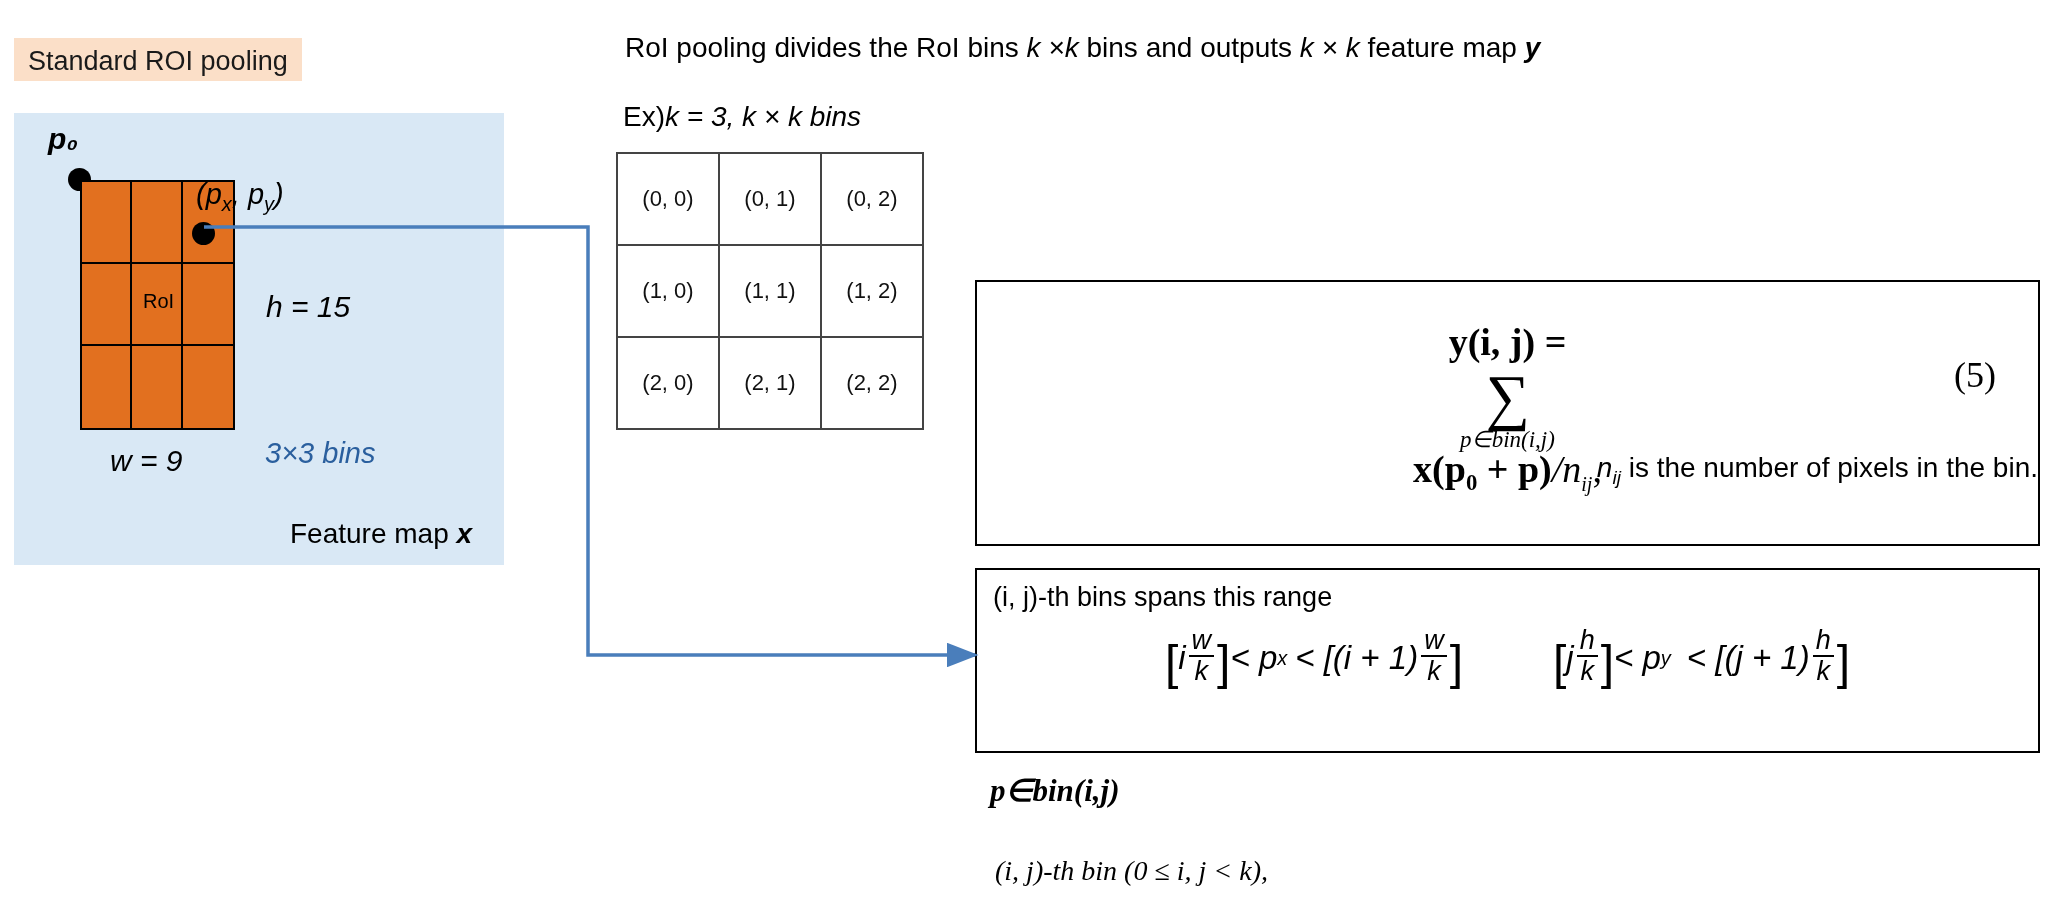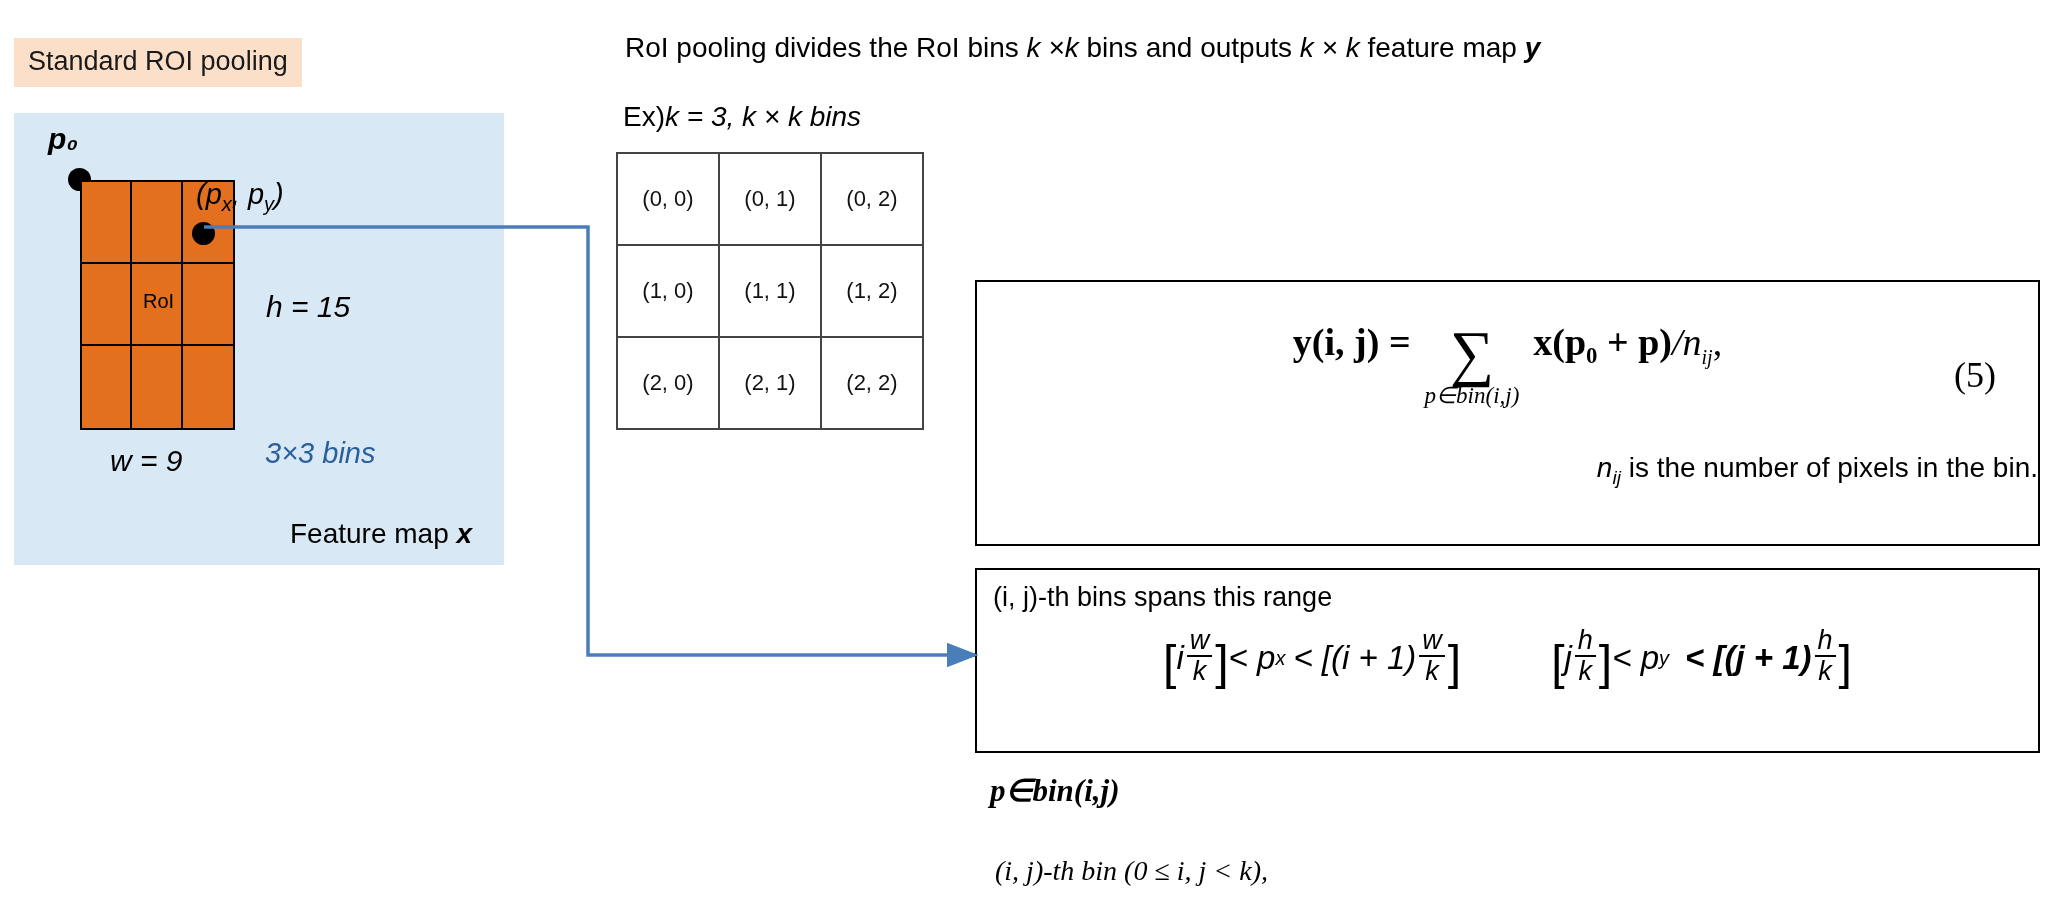--- a/index.html
+++ b/index.html
@@ -14,21 +14,21 @@
     font-family: "Liberation Sans", sans-serif;
     color: #000000;
     overflow: hidden;
   }
   .abs { position: absolute; }
 
   
   #title-chip {
     left: 14px; top: 38px;
     background: #fbdfc8;
-    padding: 8px 14px 10px 14px;
+    padding: 8px 14px 4px 14px;
     font-size: 27px;
     color: #1a1a1a;
     white-space: nowrap;
   }
 
   
   #feature-map-panel {
     left: 14px; top: 113px;
     width: 490px; height: 452px;
     background: #d9e8f5;
@@ -125,22 +125,23 @@
     left: 975px; top: 280px;
     width: 1065px; height: 266px;
     border: 2px solid #000;
     box-sizing: border-box;
     background: #fff;
   }
   #eq5-row {
     position: absolute;
     left: 0; top: 38px; width: 100%;
     display: flex;
-    align-items: flex-start;
+    align-items: center;
     justify-content: center;
+    flex-direction: column;
   }
   .serif { font-family: "Liberation Serif", serif; }
   #eq5-lhs {
     font-size: 38px; font-weight: bold;
   }
   #eq5-sum {
     display: inline-block;
     text-align: center;
     margin: 0 14px;
     position: relative;
@@ -330,21 +331,21 @@
     <span class="inline-eq">
       <span class="bracket">[</span>
       <span>j</span>
       <span class="frac">
         <span class="num">h</span>
         <span class="den">k</span>
       </span>
       <span class="bracket">]</span>
       <span>&lt; p</span>
         <sub>y</sub>
-      <span style="margin-left:16px;font-weight:bold;">&lt; [(j + 1)</span>
+      <span style="margin-left:16px;">&lt; [(j + 1)</span>
       <span class="frac">
         <span class="num">h</span>
         <span class="den">k</span>
       </span>
       <span class="bracket">]</span>
     </span>
 
   </div>
 </div>
 

